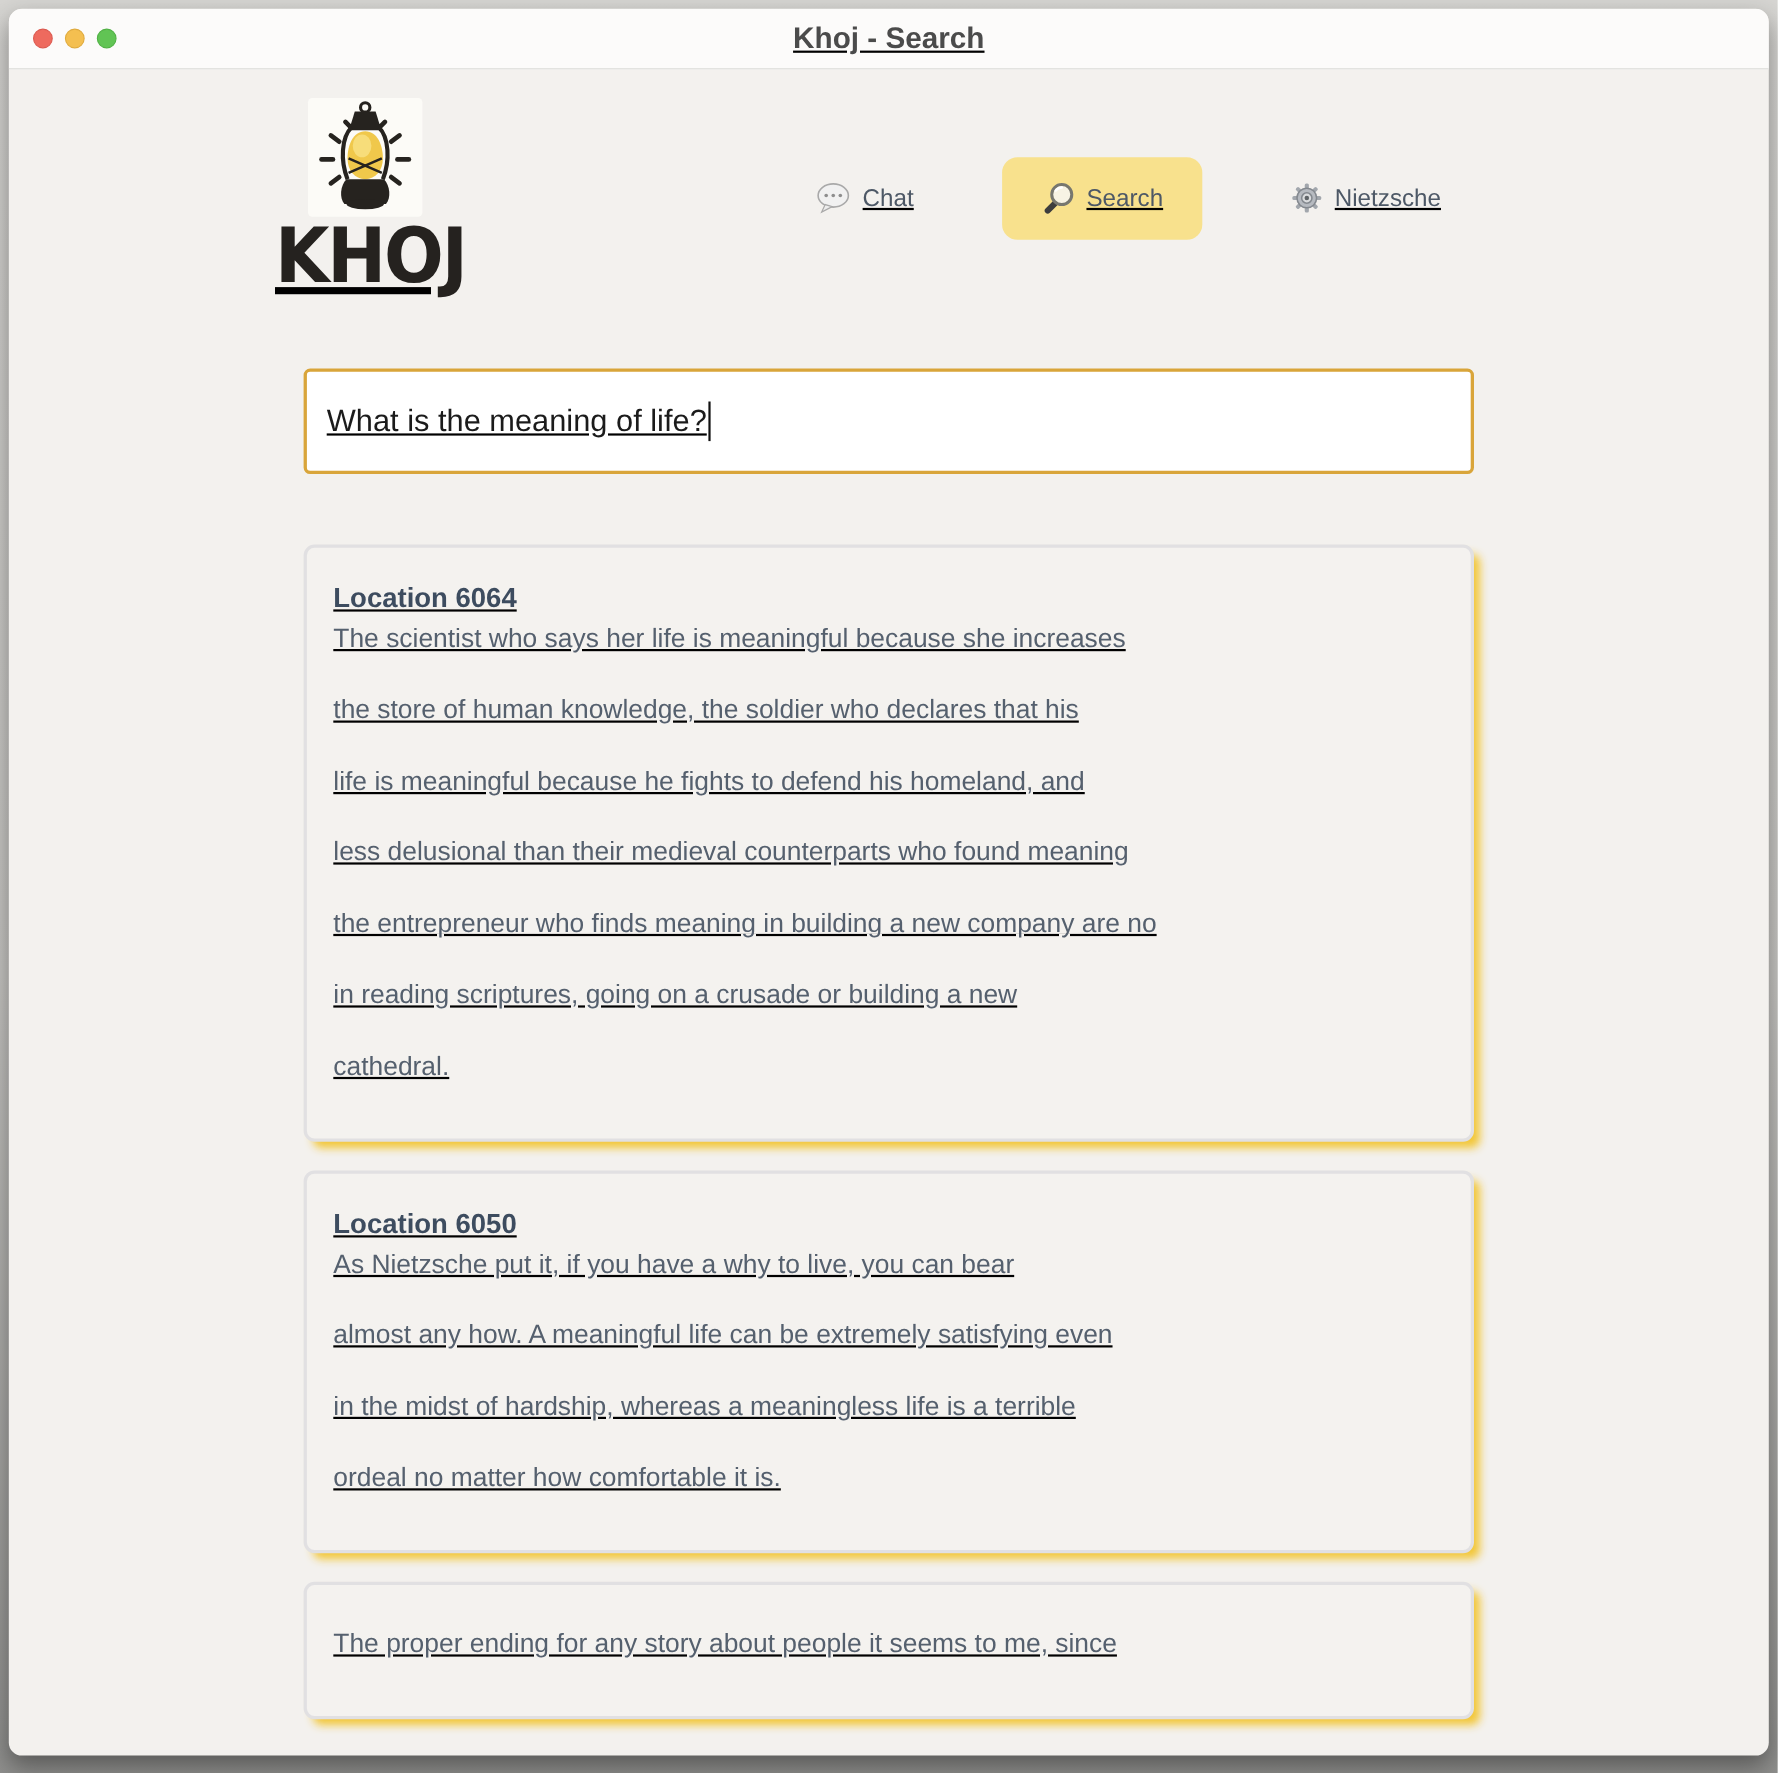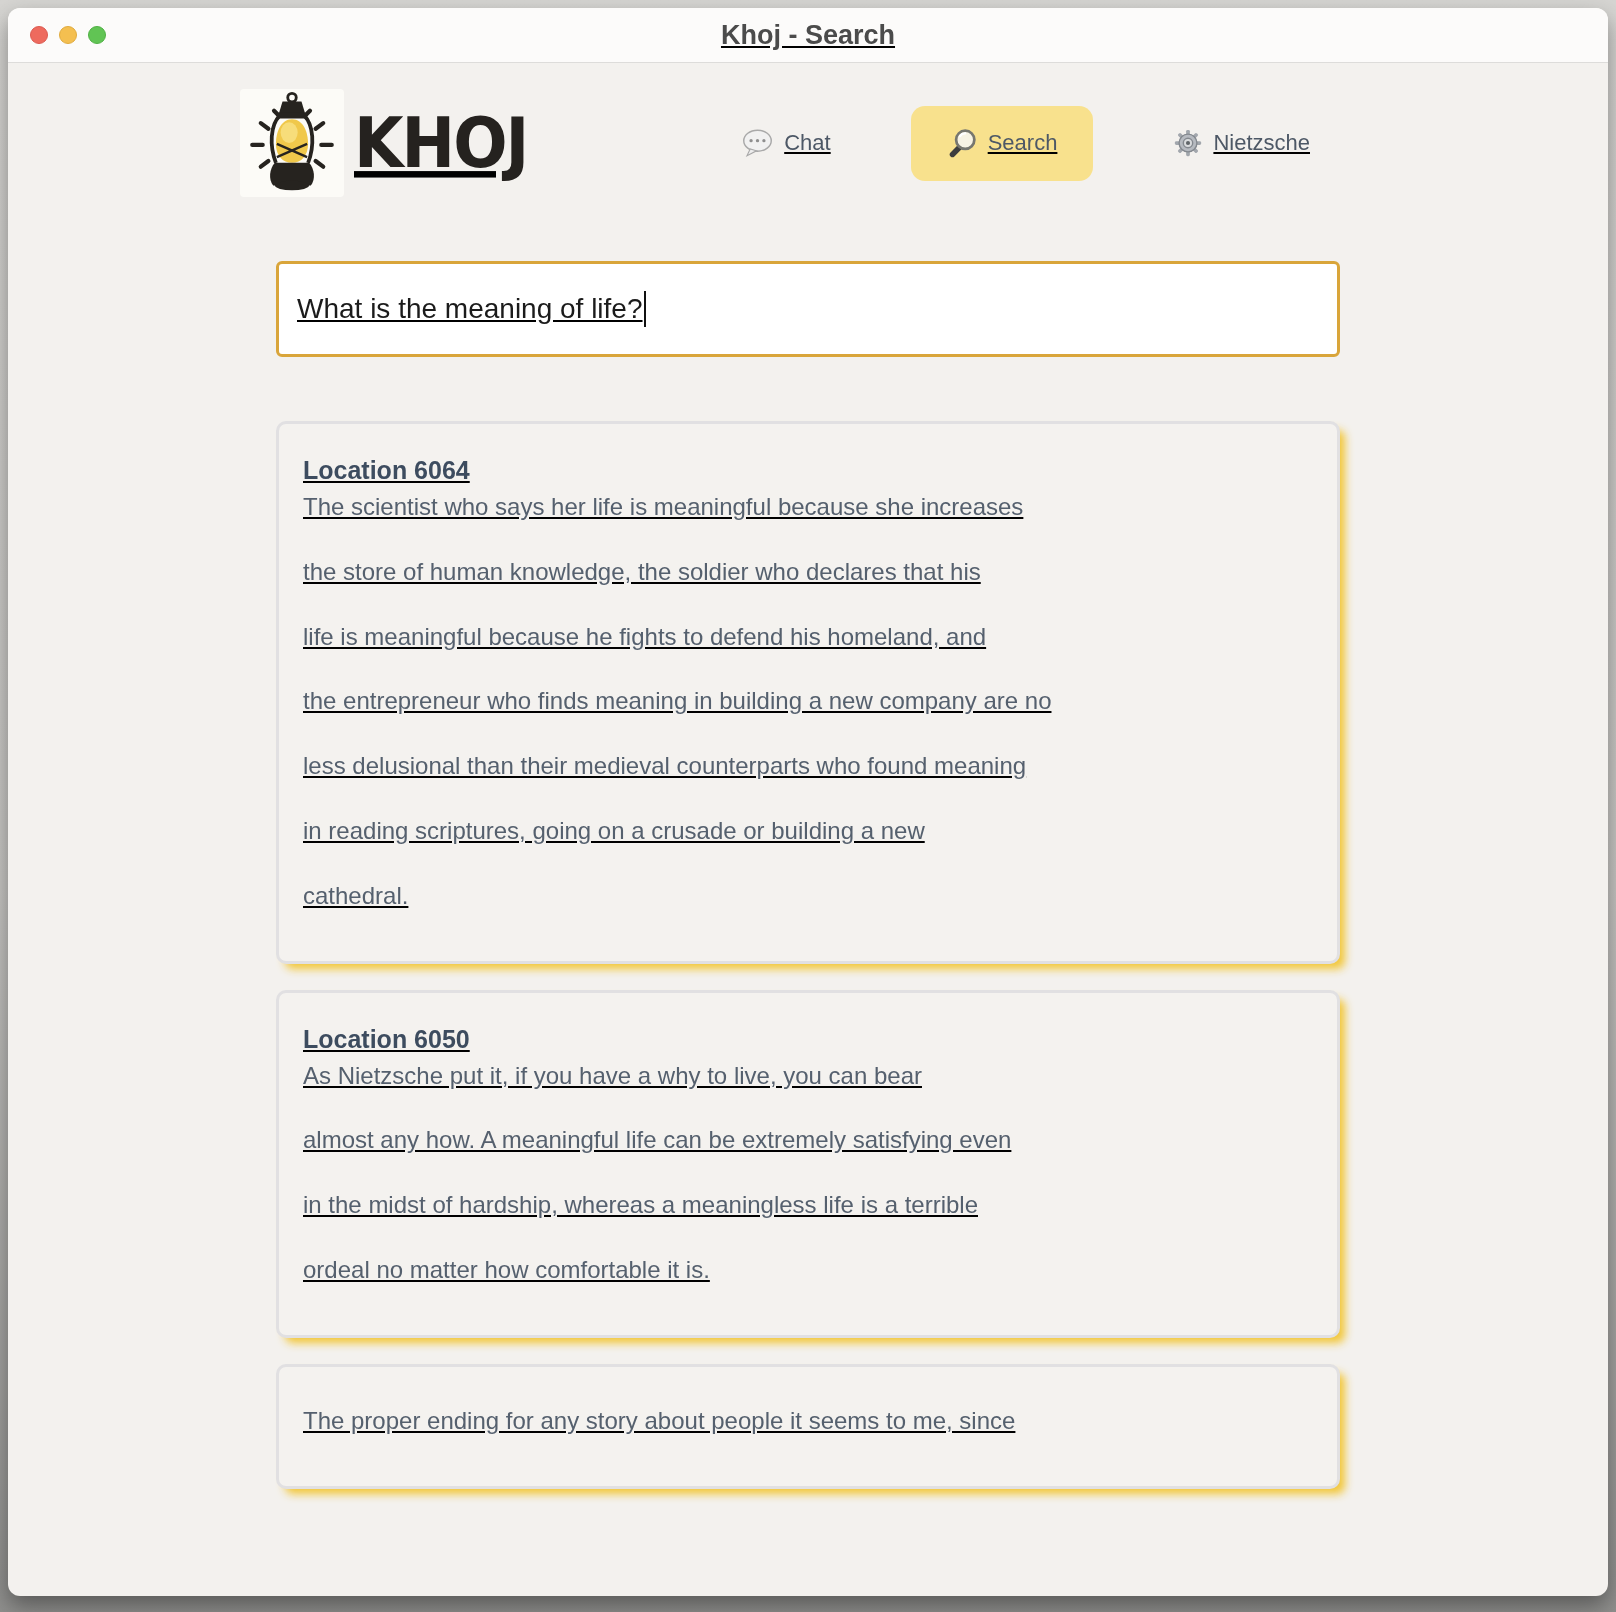--- a/index.html
+++ b/index.html
@@ -24,21 +24,21 @@
   .traffic{position:absolute;left:22px;top:0;height:100%;display:flex;align-items:center;gap:11px;}
   .traffic span{width:16px;height:16px;border-radius:50%;display:inline-block;}
   .tl-close{background:#ee6a5e;border:1px solid #dc5a50;}
   .tl-min{background:#f4bf50;border:1px solid #e0ab3e;}
   .tl-max{background:#61c454;border:1px solid #50b144;}
   
   .header{
     margin:26px 280px 0 232px;
     display:flex;align-items:center;justify-content:space-between;
   }
-  .logo{display:flex;align-items:center;}
+  .logo{display:flex;align-items:center;flex-direction:column;}
   .logo-plate{background:#fcfbf7;border-radius:4px;padding:2px 4px;line-height:0;}
   .brand{
     font-family:"DejaVu Sans",sans-serif;font-weight:bold;font-size:64px;
     color:#25221f;letter-spacing:-2px;margin-left:10px;transform:scaleY(1.08);
   }
   .nav{display:flex;align-items:center;gap:62px;}
   .nav-item{
     display:flex;align-items:center;gap:10px;
     font-size:22px;color:#4d5866;cursor:pointer;border-radius:14px;padding:22px 18px;
   }
@@ -147,22 +147,22 @@
     <span class="caret"></span>
   </div>
 
   <div class="results">
   <div class="card">
     <h3>Location 6064</h3>
     <div>
           <p>The scientist who says her life is meaningful because she increases</p>
           <p>the store of human knowledge, the soldier who declares that his</p>
           <p>life is meaningful because he fights to defend his homeland, and</p>
+          <p>less delusional than their medieval counterparts who found meaning</p>
           <p>the entrepreneur who finds meaning in building a new company are no</p>
-          <p>less delusional than their medieval counterparts who found meaning</p>
           <p>in reading scriptures, going on a crusade or building a new</p>
           <p>cathedral.</p>
         </div>
   </div>
 
   <div class="card">
     <h3>Location 6050</h3>
     <div>
           <p>As Nietzsche put it, if you have a why to live, you can bear</p>
           <p>almost any how. A meaningful life can be extremely satisfying even</p>

